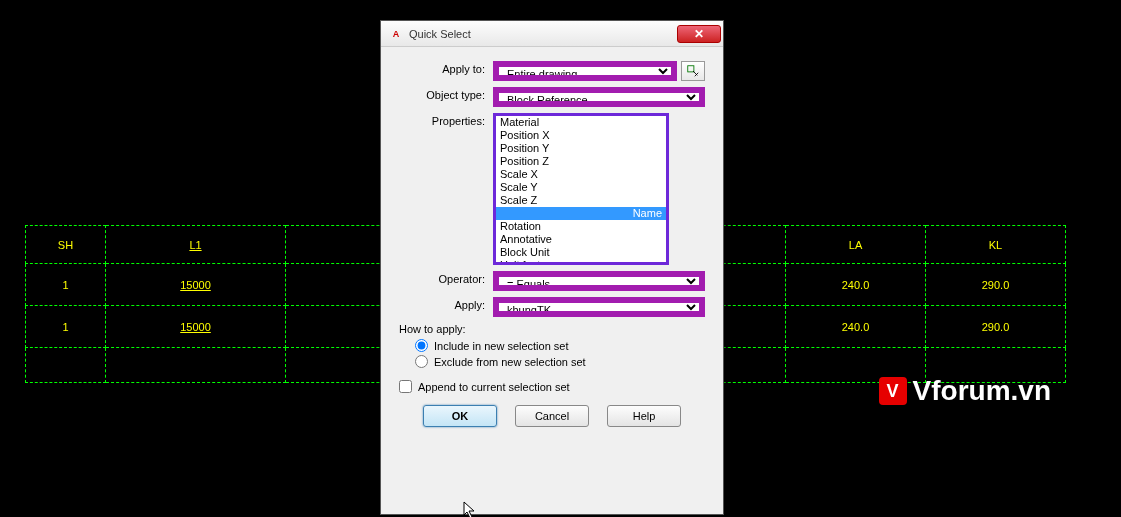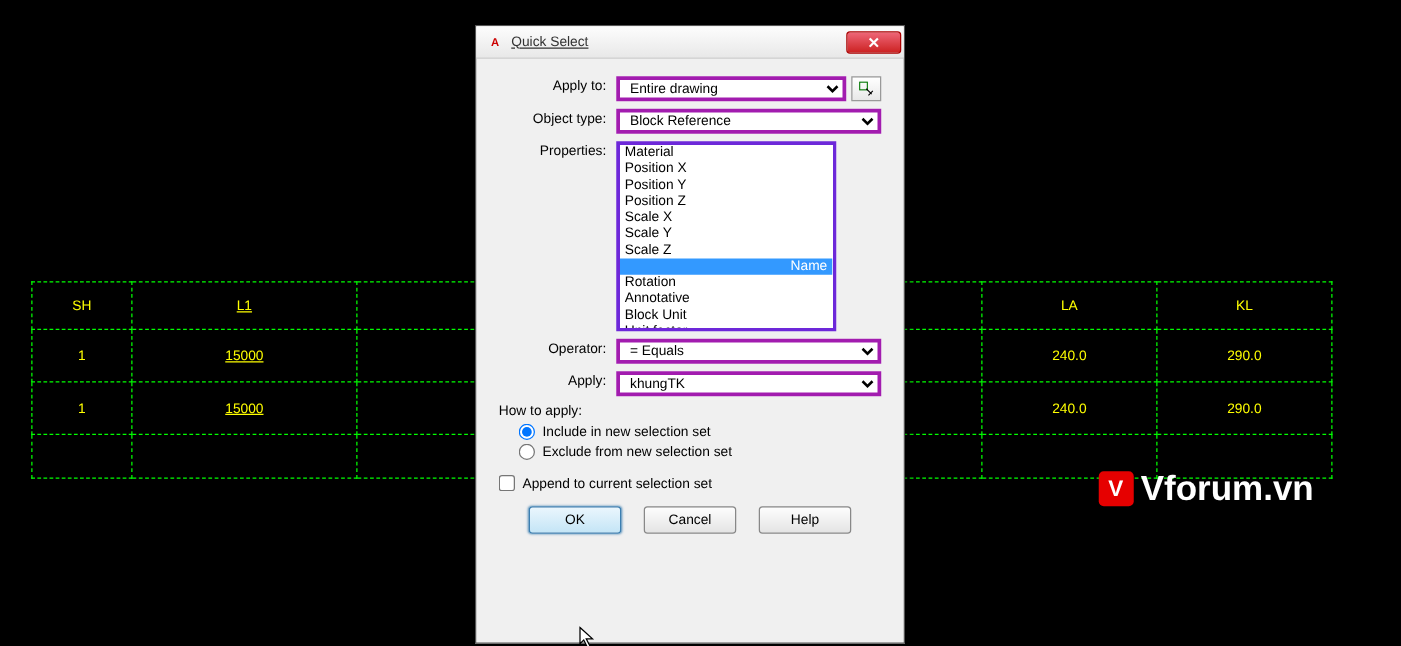--- a/index.html
+++ b/index.html
@@ -19,43 +19,43 @@
 
 
 .watermark { position: absolute; right: 70px; top: 375px; display: flex; align-items: center; gap: 6px; }
 .watermark-badge { width: 28px; height: 28px; background: #e60000; border-radius: 4px; display: flex; align-items: center; justify-content: center; color: #fff; font-weight: bold; font-size: 18px; }
 .watermark-text { color: #fff; font-weight: bold; font-size: 28px; }
 
 
 .dialog { position: absolute; left: 380px; top: 20px; width: 344px; height: 495px; background: #f0f0f0; border: 1px solid #555; box-shadow: 2px 2px 8px rgba(0,0,0,0.5); }
 .titlebar { height: 26px; background: linear-gradient(to bottom, #fdfdfd, #e8e8e8); border-bottom: 1px solid #ccc; display: flex; align-items: center; padding: 0 2px; }
 .app-icon { width: 18px; height: 18px; margin: 0 4px; display: inline-flex; align-items: center; justify-content: center; font-size: 9px; font-weight: bold; color: #c00; }
-.titlebar-text { flex: 1; color: #333; text-decoration: underline; }
+.titlebar-text { flex: 1; color: #333; }
 .close-btn { width: 44px; height: 18px; background: linear-gradient(to bottom, #e67, #c22); border: 1px solid #a00; border-radius: 3px; color: #fff; display: flex; align-items: center; justify-content: center; font-weight: bold; font-size: 12px; cursor: pointer; }
 
 .dlg-body { padding: 14px 18px 12px; }
 .form-row { display: flex; align-items: flex-start; margin-bottom: 6px; }
 .form-label { width: 94px; text-align: right; padding-right: 8px; padding-top: 2px; color: #000; }
 .form-ctrl { flex: 1; display: flex; gap: 4px; }
-.combo { flex: 1; height: 20px; border: 3px solid #a21caf; background: #fff; font-size: 11px; padding: 0 4px; }
+.combo { flex: 1; height: 20px; border: 6px solid #a21caf; background: #fff; font-size: 11px; padding: 0 4px; }
 .small-btn { width: 24px; height: 20px; border: 1px solid #999; background: linear-gradient(#fff,#e8e8e8); display: flex; align-items: center; justify-content: center; cursor: pointer; }
 .small-btn svg { width: 14px; height: 14px; }
 
 .listbox { width: 176px; height: 152px; border: 3px solid #6d28d9; background: #fff; overflow-y: scroll; font-size: 11px; }
 .listbox-item { padding: 0 4px; line-height: 13px; height: 13px; white-space: nowrap; }
 .listbox-item.selected { background: #3399ff; color: #fff; text-align: right; }
 
 .section-label { margin: 6px 0 4px; color: #000; }
 .radio-row { display: flex; align-items: center; gap: 6px; margin: 3px 0 3px 16px; }
 .radio-row input { margin: 0; }
 .checkbox-row { display: flex; align-items: center; gap: 6px; margin: 12px 0 8px 0; }
 
 .btn-row { display: flex; gap: 18px; justify-content: flex-start; margin-top: 12px; padding-left: 24px; }
 .dlg-btn { width: 74px; height: 22px; border: 1px solid #888; background: linear-gradient(#fdfdfd,#e4e4e4); border-radius: 3px; cursor: pointer; font-size: 11px; }
-.dlg-btn.primary { border: 1px solid #3c7fb1; background: linear-gradient(#eaf6fd,#c4e5f6); box-shadow: 0 0 2px #3c7fb1; }
+.dlg-btn.primary { border: 1px solid #3c7fb1; background: linear-gradient(#eaf6fd,#c4e5f6); box-shadow: 0 0 2px #3c7fb1; font-weight: bold; }
 
 .cursor-arrow { position: absolute; left: 463px; top: 501px; pointer-events: none; }
 .cursor-arrow svg { width: 16px; height: 20px; }
 
 
 .listbox::-webkit-scrollbar { width: 16px; }
 .listbox::-webkit-scrollbar-track { background: #f0f0f0; }
 .listbox::-webkit-scrollbar-thumb { background: #cdcdcd; border: 1px solid #aaa; }
 </style>
 </head>

